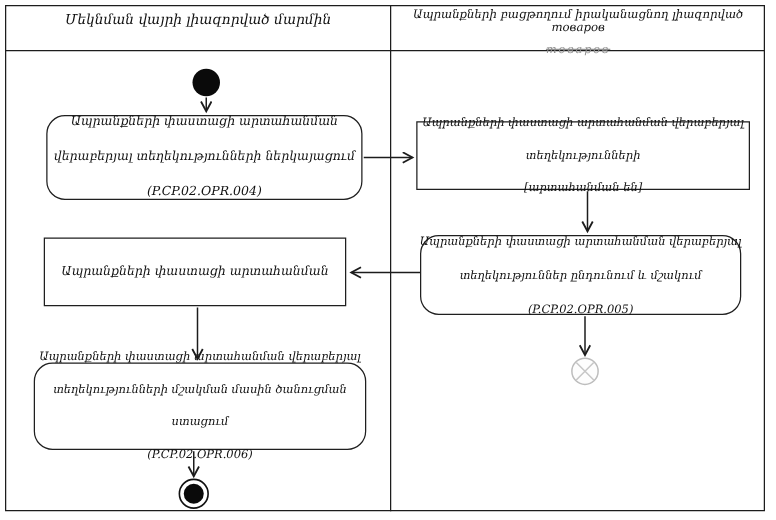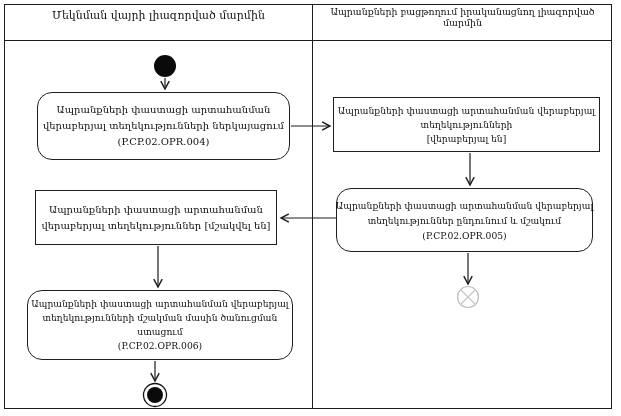--- a/index.html
+++ b/index.html
@@ -1,32 +1,34 @@
 <!DOCTYPE html>
 <html><head>
 <meta charset="utf-8">
 <style>
   html,body { margin:0; padding:0; background:#ffffff; }
   .canvas {
     position:relative; width:621px; height:416px; background:#ffffff;
     font-family:"DejaVu Serif","DejaVu Sans",serif; color:#111;
     overflow:hidden;
+    font-style:italic;
   }
   .border-rect { position:absolute; left:4px; top:4px; width:608px; height:405px; border:1.5px solid #1c1c1c; box-sizing:border-box; }
   .lane-divider { position:absolute; left:312px; top:4px; height:405px; width:0; border-left:1.4px solid #1c1c1c; }
   .header-line  { position:absolute; left:4px; top:40px; width:608px; height:0; border-top:1.4px solid #1c1c1c; }
 
   .header-left  { position:absolute; left:6px;  top:9px;  width:305px; text-align:center; font-size:11px; }
   .header-right { position:absolute; left:314px; top:6px; width:297px; text-align:center; font-size:9.4px; }
   .header-right .sub { display:block; margin-top:7px; color:#8f8f8f; text-decoration:line-through; font-size:9px; letter-spacing:1.5px; }
 
   .node {
     position:absolute; border:1.4px solid #1f1f1f; background:#ffffff; box-sizing:border-box;
     display:flex; flex-direction:column; justify-content:center; align-items:center;
     text-align:center;
+    gap:12px;
   }
   .node .ln { white-space:nowrap; }
   .activity { border-radius:15px; }
 
   .a1 { left:37px;  top:92px;  width:253px; height:68px; font-size:10px;  line-height:16px; }
   .o1 { left:333px; top:97px;  width:267px; height:55px; font-size:9.2px; line-height:14px; }
   .a2 { left:336px; top:188px; width:257px; height:64px; font-size:9.2px; line-height:15px; }
   .o2 { left:35px;  top:190px; width:242px; height:55px; font-size:10px;  line-height:16px; }
   .a3 { left:27px;  top:290px; width:266px; height:70px; font-size:9.2px; line-height:14px; }
 
@@ -39,44 +41,44 @@
 
   <div class="border-rect"></div>
   <div class="lane-divider"></div>
   <div class="header-line"></div>
 
   <div class="header-left">
     <span>Մեկնման վայրի լիազորված մարմին</span>
   </div>
 
   <div class="header-right">
-    <span>Ապրանքների բացթողում իրականացնող լիազորված մարմին</span>
+    <span>Ապրանքների բացթողում իրականացնող լիազորված товаров</span>
+    <span class="sub">товаров</span>
   </div>
 
   <div class="node activity a1">
     <div class="ln">Ապրանքների փաստացի արտահանման</div>
     <div class="ln">վերաբերյալ տեղեկությունների ներկայացում</div>
     <div class="ln">(P.CP.02.OPR.004)</div>
   </div>
 
   <div class="node o1">
     <div class="ln">Ապրանքների փաստացի արտահանման վերաբերյալ</div>
     <div class="ln">տեղեկությունների</div>
-    <div class="ln">[վերաբերյալ են]</div>
+    <div class="ln">[արտահանման են]</div>
   </div>
 
   <div class="node activity a2">
     <div class="ln">Ապրանքների փաստացի արտահանման վերաբերյալ</div>
     <div class="ln">տեղեկություններ ընդունում և մշակում</div>
     <div class="ln">(P.CP.02.OPR.005)</div>
   </div>
 
   <div class="node o2">
     <div class="ln">Ապրանքների փաստացի արտահանման</div>
-    <div class="ln">վերաբերյալ տեղեկություններ [մշակվել են]</div>
   </div>
 
   <div class="node activity a3">
     <div class="ln">Ապրանքների փաստացի արտահանման վերաբերյալ</div>
     <div class="ln">տեղեկությունների մշակման մասին ծանուցման</div>
     <div class="ln">ստացում</div>
     <div class="ln">(P.CP.02.OPR.006)</div>
   </div>
 
   <svg class="overlay" viewBox="0 0 621 416">

